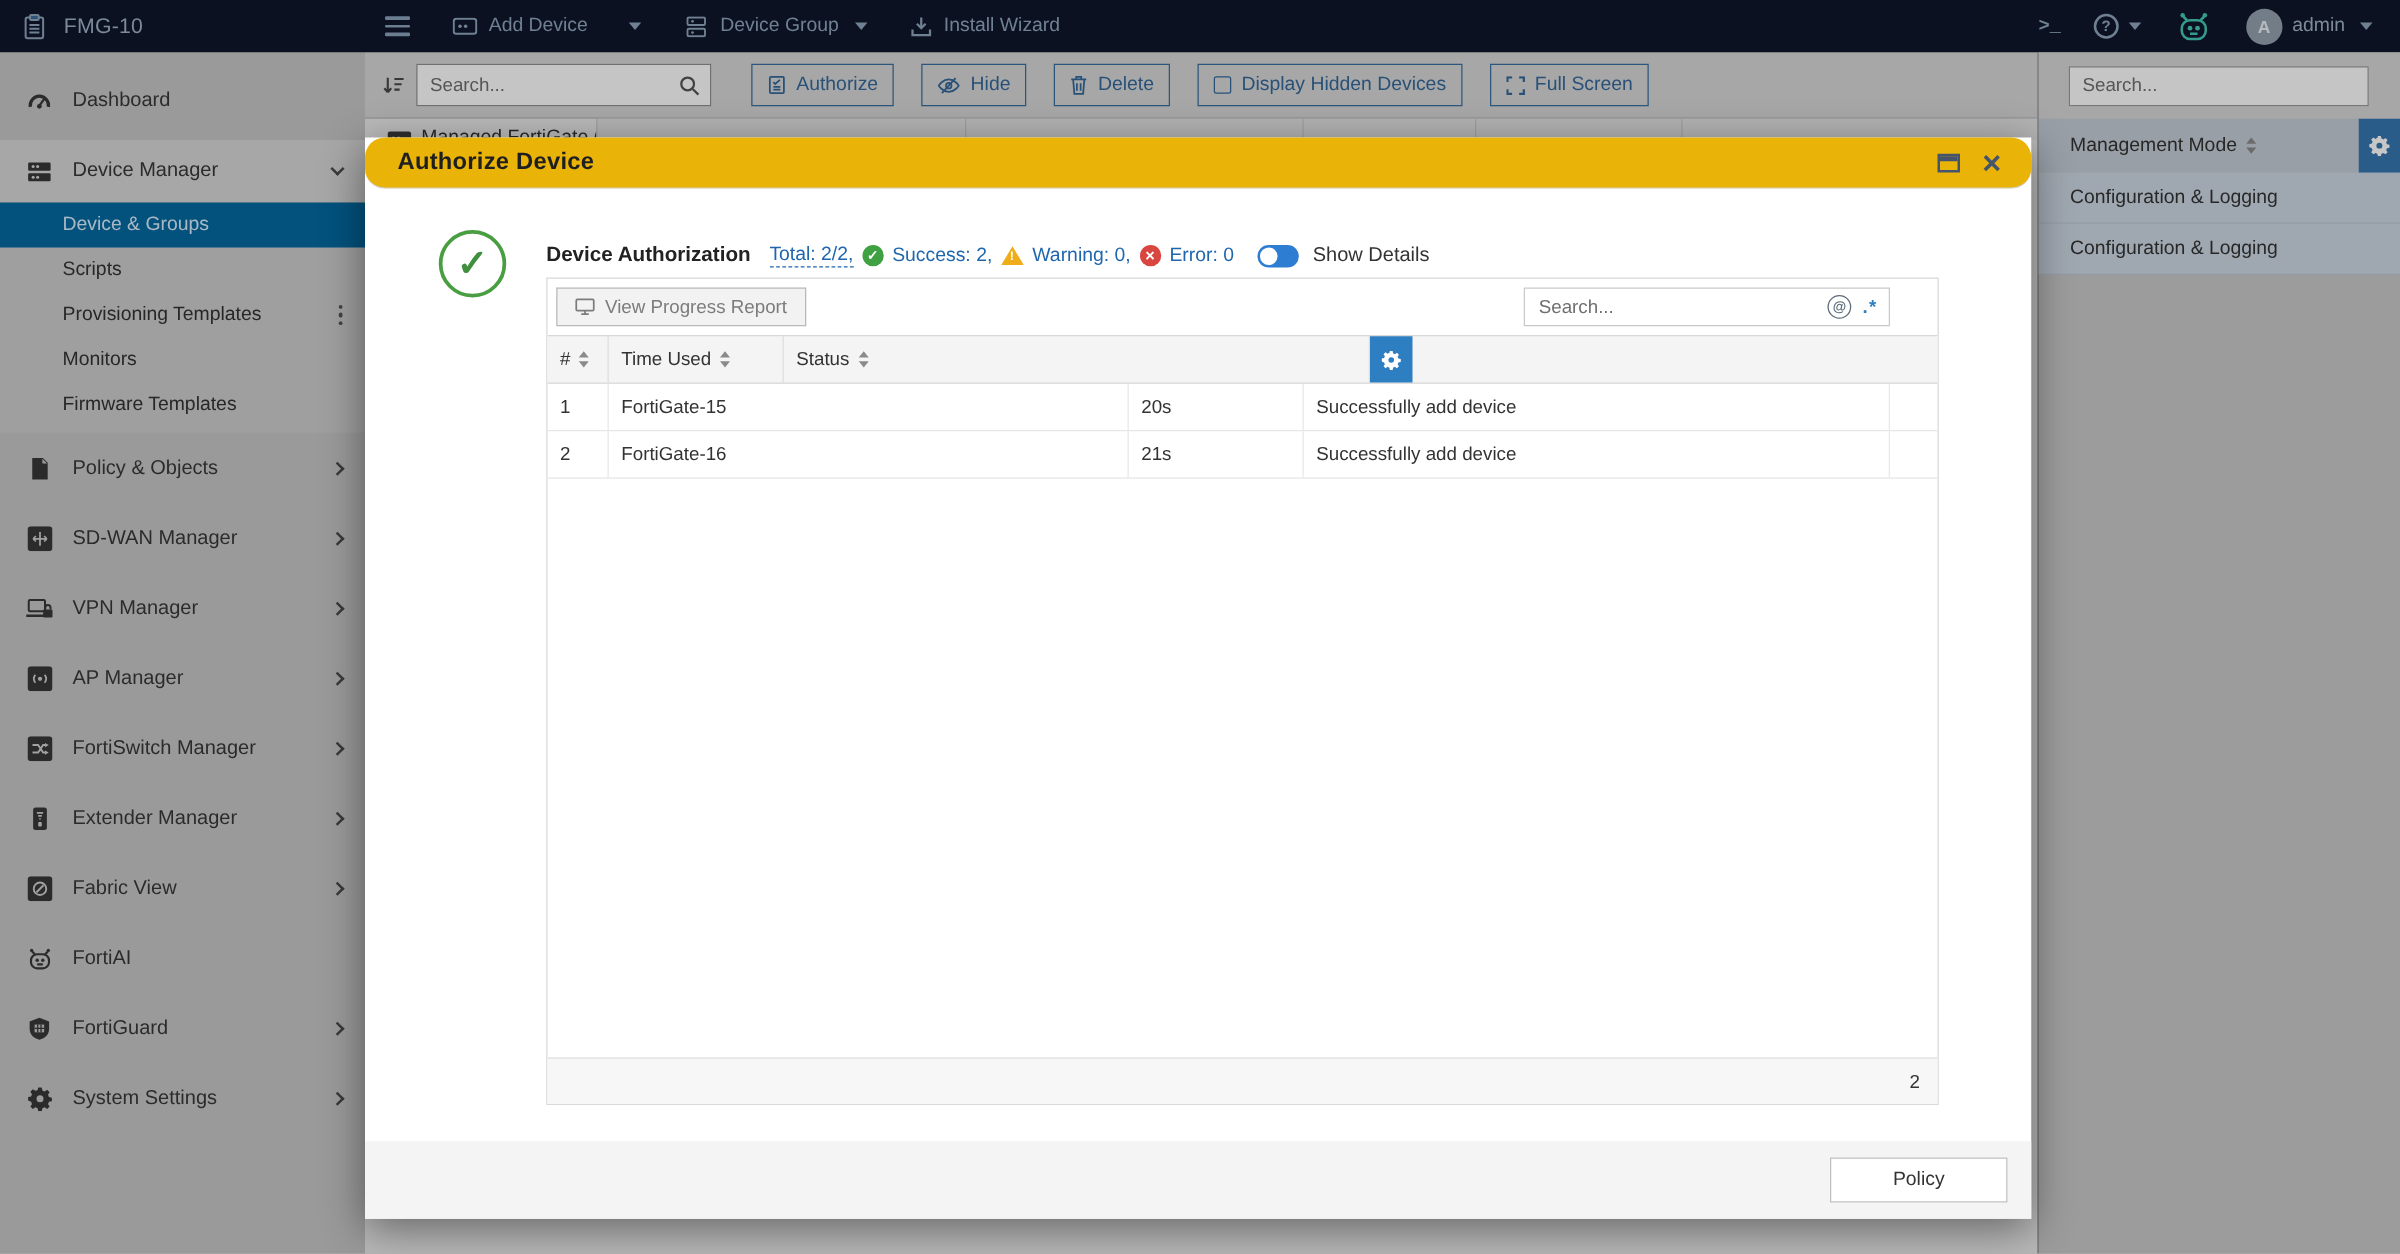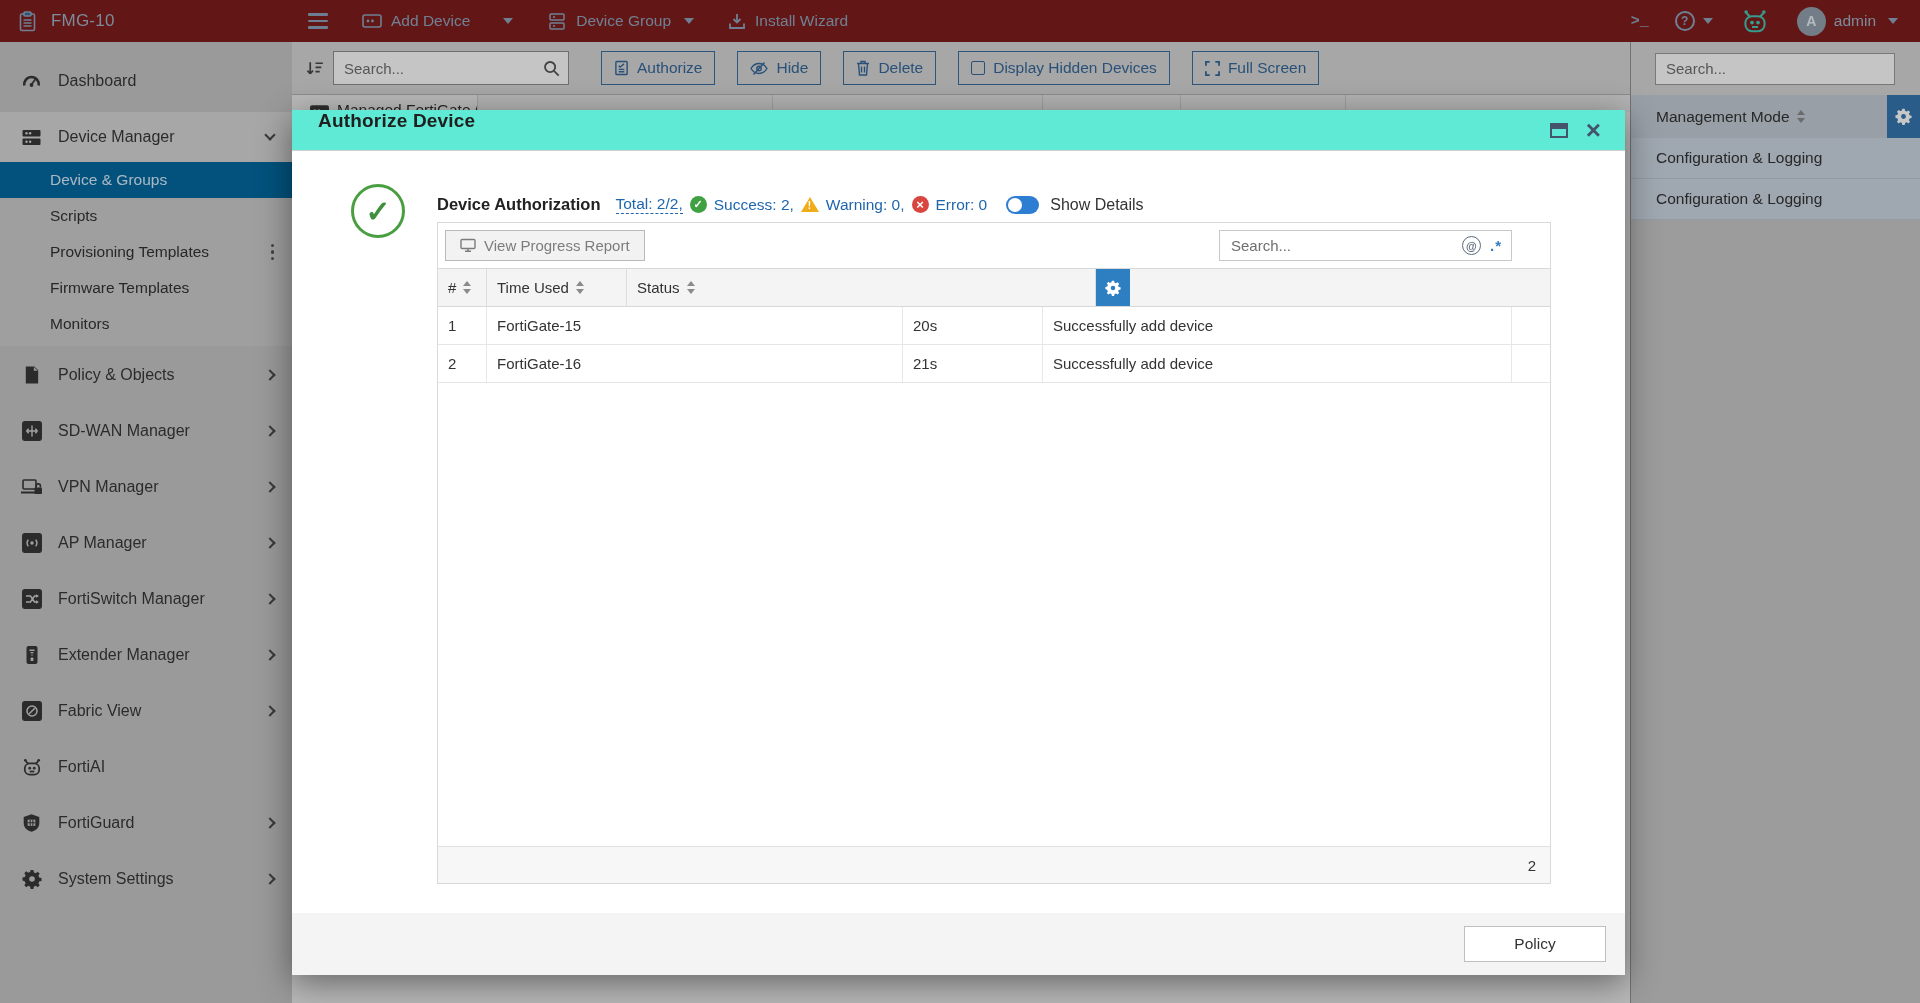--- a/index.html
+++ b/index.html
@@ -1,21 +1,21 @@
 <!DOCTYPE html>
 <html><head>
 <meta charset="utf-8">
 <style>
   * { box-sizing: border-box; margin: 0; padding: 0; }
   html,body { background:#7f7f7f; }
   body { font-family:"Liberation Sans", sans-serif; }
   .screen { position:relative; width:1920px; height:1003px; overflow:hidden; background:#c8c8c8; }
 
   
-  .navbar { position:absolute; top:0; left:0; right:0; height:42px; background:#7f1d1d;
+  .navbar { position:absolute; top:0; left:0; right:0; height:42px; background:#0f172a;
             display:flex; align-items:center; color:#a9bdd3; z-index:1; }
   .nav-left { width:292px; display:flex; align-items:center; gap:12px; padding-left:16px; }
   .product { font-size:17px; letter-spacing:.2px; color:#9fb2c6; }
   .burger { display:inline-flex; flex-direction:column; gap:4px; margin-left:16px; cursor:pointer; }
   .burger i { display:block; width:20px; height:2.5px; background:#8aa2bc; border-radius:1px; }
   .nav-menu { display:flex; align-items:center; gap:34px; margin-left:34px; }
   .nav-item { display:flex; align-items:center; gap:9px; font-size:15.5px; color:#8fa5bd; cursor:pointer; }
   .caret { width:0; height:0; border-left:5px solid transparent; border-right:5px solid transparent;
            border-top:6px solid #8fa5bd; margin-left:4px; }
   .nav-right { margin-left:auto; display:flex; align-items:center; gap:26px; padding-right:22px; }
@@ -81,21 +81,21 @@
   .sort2 { display:inline-flex; flex-direction:column; gap:2.5px; margin-left:7px; }
   .s-up { width:0; height:0; border-left:4.5px solid transparent; border-right:4.5px solid transparent; border-bottom:5px solid #8a8a8a; }
   .s-dn { width:0; height:0; border-left:4.5px solid transparent; border-right:4.5px solid transparent; border-top:5px solid #8a8a8a; }
 
   
   .backdrop { position:absolute; inset:0; background:rgba(0,0,0,0.22); z-index:5; }
 
   
   .modal { position:absolute; left:292px; top:110px; width:1333px; height:865px; background:#fff; z-index:10;
            box-shadow:0 8px 32px rgba(0,0,0,.45); display:flex; flex-direction:column; }
-  .m-header { height:41px; background:#5eead4; border-bottom:1px solid #d0d0d0; display:flex; flex:none; }
+  .m-header { height:41px; background:#eab308; border-bottom:1px solid #d0d0d0; display:flex; align-items:center; flex:none;border-radius:16px; }
   .m-title { padding-left:26px; font-size:19px; font-weight:700; color:#1f1f1f; letter-spacing:.2px; }
   .m-ctrls { margin-left:auto; display:flex; align-items:center; gap:18px; padding-right:24px; }
   .max-ico { width:18px; height:15px; border:2px solid #44546a; position:relative; cursor:pointer; }
   .max-ico i { position:absolute; top:0; left:0; right:0; height:4px; background:#44546a; display:block; }
   .close-x { font-size:26px; font-weight:700; color:#44546a; line-height:1; cursor:pointer; }
 
   .m-body { flex:1; position:relative; }
   .big-check { position:absolute; left:59px; top:33px; width:54px; height:54px; border:3px solid #4a9e42;
                border-radius:50%; display:flex; align-items:center; justify-content:center;
                color:#3f8f3f; font-size:30px; font-weight:700; }
@@ -272,24 +272,24 @@
       </div>
       <div class="sub-item">
         <span>Provisioning Templates</span>
         <span class="dots">
             <i></i>
             <i></i>
             <i></i>
           </span>
       </div>
       <div class="sub-item">
+        <span>Monitors</span>
+      </div>
+      <div class="sub-item">
         <span>Firmware Templates</span>
-      </div>
-      <div class="sub-item">
-        <span>Monitors</span>
       </div>
     </div>
 
     <div class="side-item" style="margin-top:4px">
       <span class="side-icon">
         <svg width="19" height="20" viewBox="0 0 20 20" fill="#383838">
           <path d="M4 1h9l4 4v14H4z"></path>
           <path d="M12.5 1.5v4h4" fill="#c6c6c6"></path>
         </svg>
       </span>

